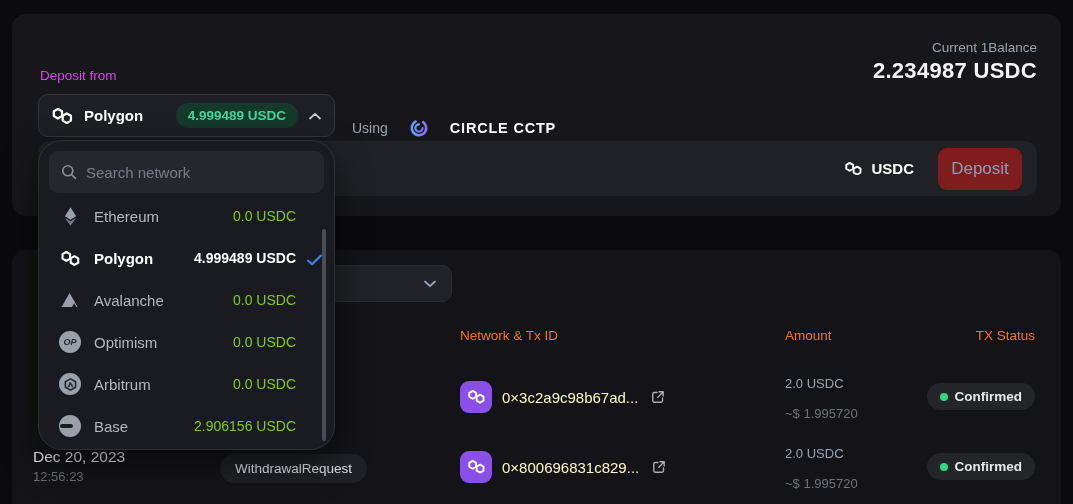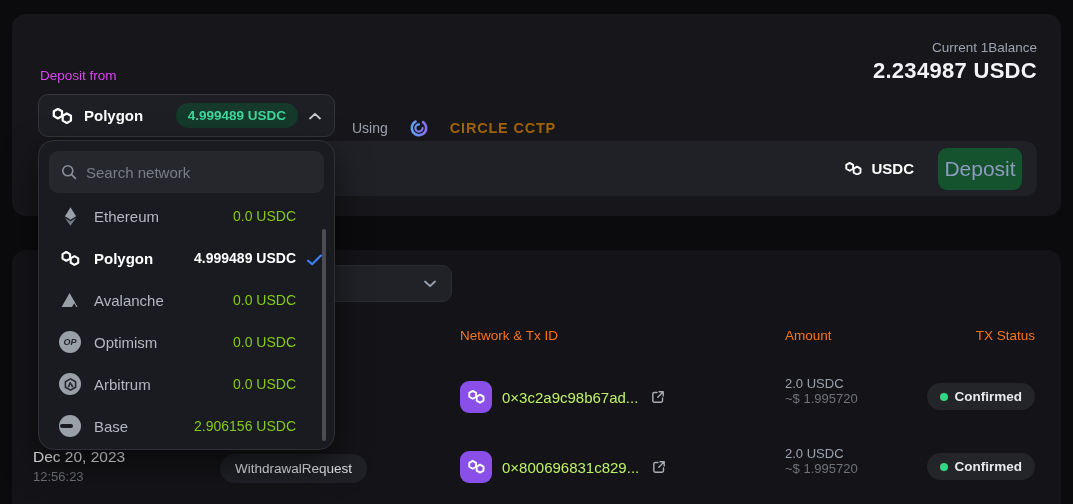--- a/index.html
+++ b/index.html
@@ -18,29 +18,29 @@
   .trigger { position:absolute; left:26px; top:80px; width:297px; height:43px;
              background:#1e1f24; border:1px solid #35363c; border-radius:10px;
              display:flex; align-items:center; padding:0 12px; gap:10px; cursor:pointer; }
   .trigger-name { font-size:15px; font-weight:700; color:#ffffff; }
   .badge-green  { margin-left:auto; background:#15392b; color:#3fd69c; font-size:13.5px;
                   font-weight:700; padding:5px 12px; border-radius:13px; white-space:nowrap; }
 
   .using-row { position:absolute; left:340px; top:92px; height:43px;
                display:flex; align-items:center; gap:21px; }
   .using-label { font-size:14px; color:#9ca3af; }
-  .provider-name { font-size:14.5px; font-weight:700; color:#a16207; letter-spacing:.8px; }
+  .provider-name { font-size:14.5px; font-weight:700; color:#ffffff; letter-spacing:.8px; }
 
   .amount-row { position:absolute; left:26px; top:127px; width:999px; height:55px;
                 background:#1f2126; border-radius:12px;
                 display:flex; align-items:center; justify-content:flex-end; }
   .token-selector { display:flex; align-items:center; gap:8px; margin-right:24px; cursor:pointer; }
   .token-symbol { font-size:15px; font-weight:700; color:#fff; }
-  .deposit-btn { margin-right:15px; width:84px; height:42px; background:#14532d; border:none;
-                 border-radius:9px; color:#8d9cbe; font-size:21px; font-family:inherit; }
+  .deposit-btn { margin-right:15px; width:84px; height:42px; background:#7f1d1d; border:none;
+                 border-radius:9px; color:#8d9cbe; font-size:17px; font-family:inherit; }
 
   
   .history-card { position:absolute; left:12px; top:250px; width:1049px; height:254px;
                   background:#141418; border-radius:14px 14px 0 0; }
   .filter-select { position:absolute; left:248px; top:15px; width:192px; height:37px;
                    background:#202227; border:1px solid #2c2d33; border-radius:10px;
                    display:flex; align-items:center; justify-content:flex-end; padding:0 14px;
                    cursor:pointer; }
   .th { position:absolute; top:78px; font-size:13.5px; color:#f97316; }
   .th-network { left:448px; } .th-amount { left:773px; } .th-status { right:26px; }
@@ -48,33 +48,33 @@
   .row { position:absolute; left:0; width:1049px; height:62px; }
   .row-1 { top:116px; } .row-2 { top:186px; }
   .cell-date { position:absolute; left:21px; top:12px; }
   .date-line { font-size:15.5px; color:#f0f0f2; }
   .time-line { font-size:13px; color:#6f7277; margin-top:3px; }
   .type-badge { position:absolute; left:208px; top:18px; background:#1f2126; border-radius:15px;
                 padding:7px 15px; font-size:13.5px; color:#e6e6e9; white-space:nowrap; }
   .cell-network { position:absolute; left:448px; top:15px; display:flex; align-items:center; gap:10px; }
   .tx-tile { width:32px; height:32px; border-radius:9px; background:#8a4fe8;
              display:flex; align-items:center; justify-content:center; }
-  .tx-id { font-size:15px; color:#bef264; }
+  .tx-id { font-size:15px; color:#fef9c3; }
   .ext-link { display:flex; margin-left:3px; cursor:pointer; }
   .cell-amount { position:absolute; left:773px; top:10px; }
   .amt { font-size:13px; color:#9ca3af; }
-  .amt-usd { font-size:13px; color:#6f7277; margin-top:0; }
+  .amt-usd { font-size:13px; color:#6f7277; margin-top:15px; }
   .status-pill { position:absolute; right:26px; top:17px; display:flex; align-items:center; gap:7px;
                  background:#232529; border-radius:14px; padding:6px 13px;
                  font-size:13.5px; color:#e8e9eb;font-weight:bold; }
   .dot { width:8px; height:8px; border-radius:50%; background:#32d583; }
 
   
   .dropdown { position:absolute; left:38px; top:140px; width:297px; height:310px;
-              background:#1a1b20; border:1px solid #2f3036; border-radius:16px; z-index:10;
+              background:#1a1b20; border:1px solid #2f3036; border-radius:24px; z-index:10;
               box-shadow:0 14px 34px rgba(0,0,0,.55); }
   .search-box { position:absolute; left:10px; top:10px; width:275px; height:42px;
                 background:#26272c; border-radius:9px; display:flex; align-items:center;
                 padding:0 12px; gap:9px; }
   .search-box input { background:transparent; border:none; outline:none; color:#d6d7da;
                       font-size:15px; font-family:inherit; width:100%; }
   ::placeholder { color:#797d85; }
   .net-list { position:absolute; left:0; top:54px; width:100%; }
   .net-item { height:42px; display:flex; align-items:center; padding:0 38px 0 19px;
               position:relative; cursor:pointer; }

